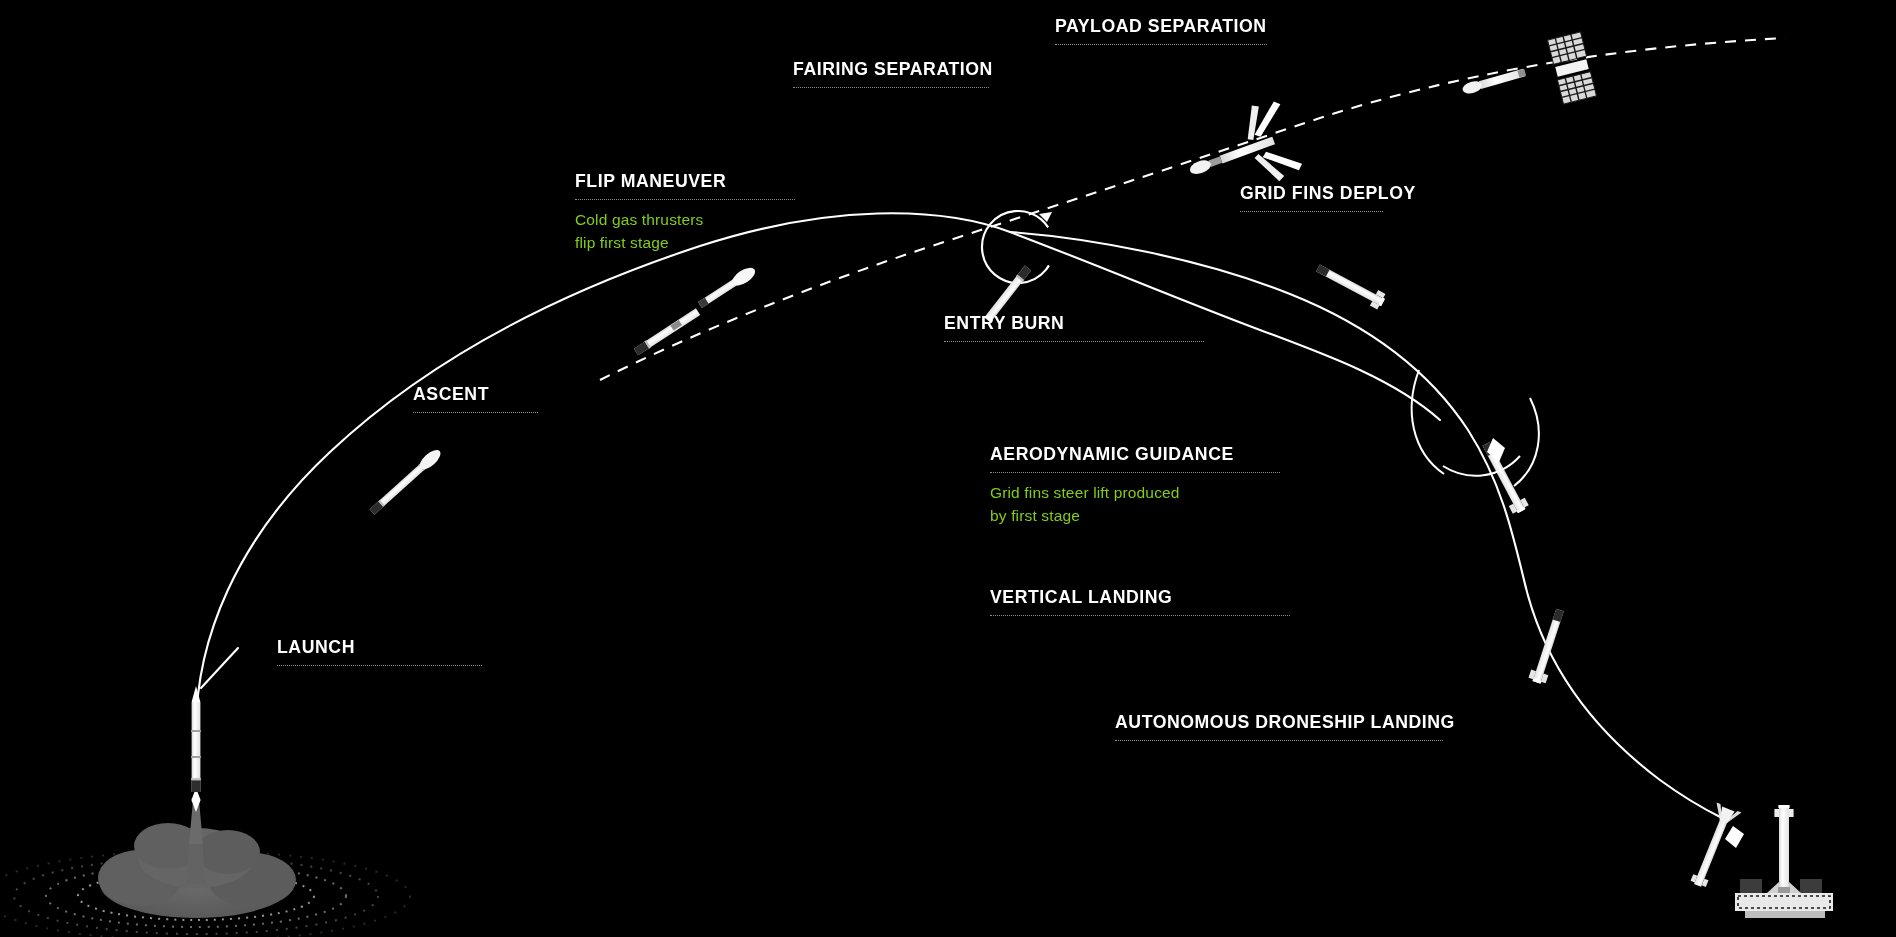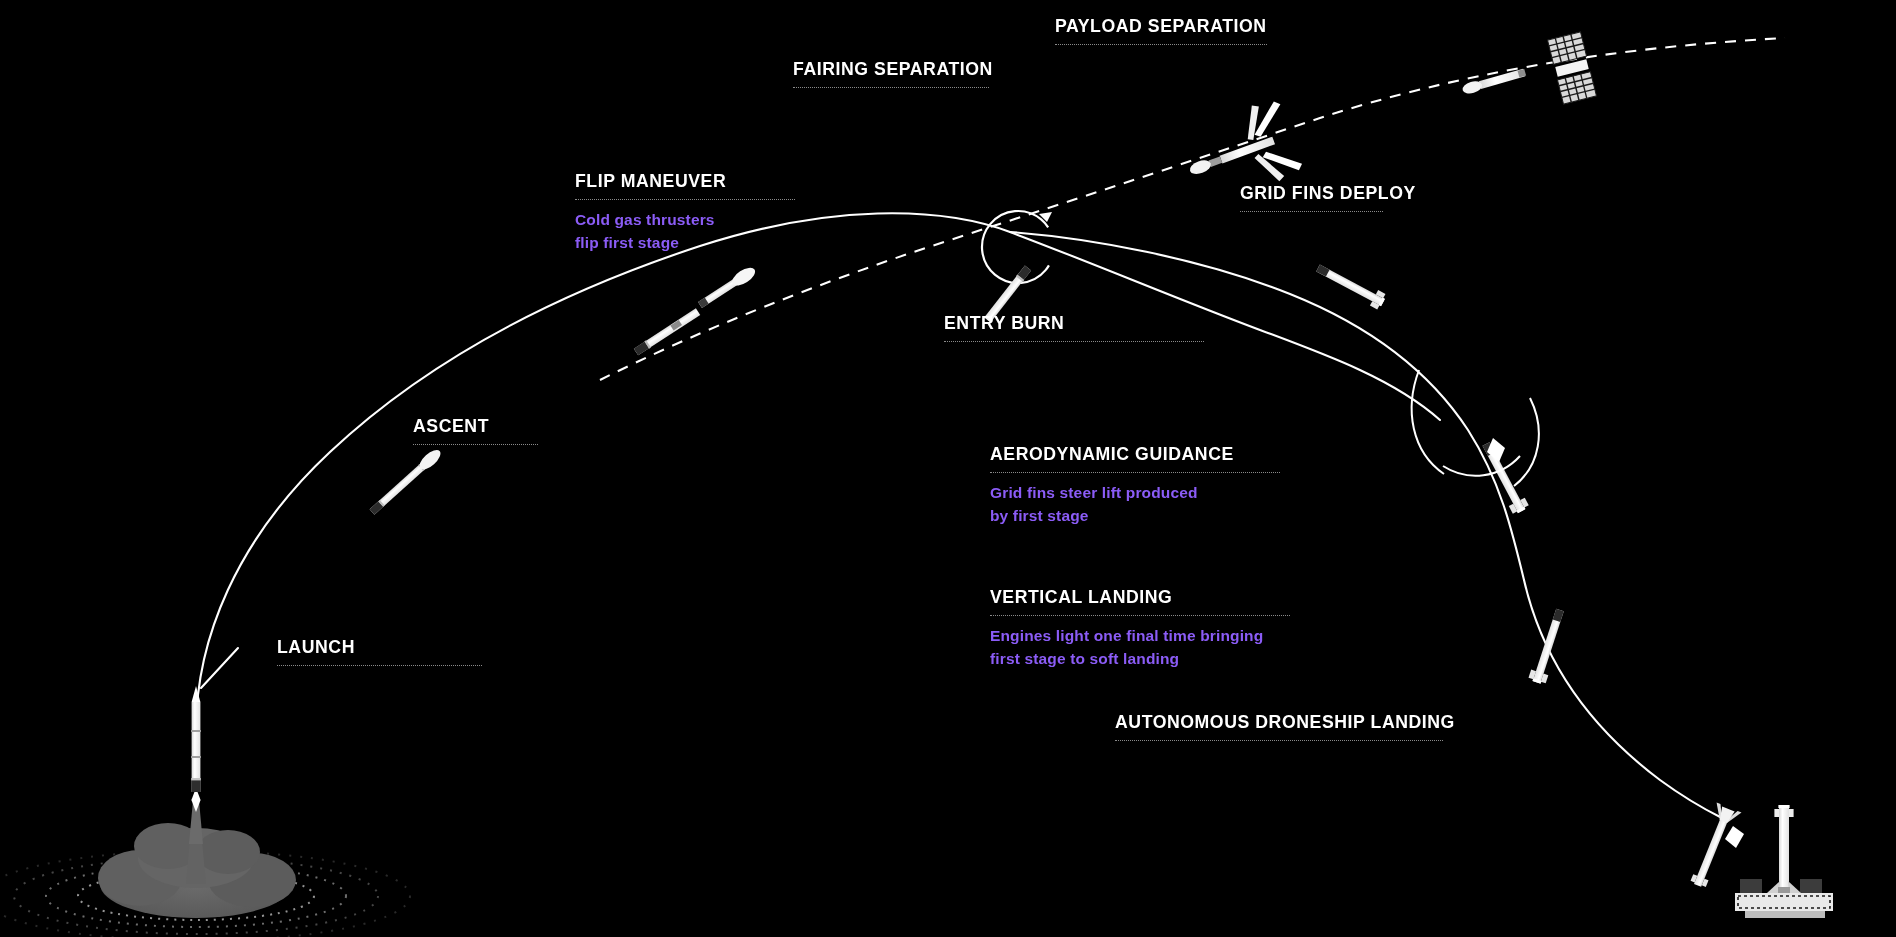--- a/index.html
+++ b/index.html
@@ -46,24 +46,24 @@
     transform-origin: left center;
   }
   .ann .rule {
     height: 0;
     border-top: 1px dotted #8a8a8a;
     margin-top: 7px;
     margin-bottom: 9px;
   }
   .ann-body {
     font-family: "Liberation Sans", sans-serif;
-    color: #8b5cf6;
+    color: #84cc16;
     font-size: 15.5px;
     line-height: 22.5px;
-    font-weight: bold;
+    font-weight: normal;
     letter-spacing: 0.15px;
   }
   .ann-body div { white-space: nowrap; }
   .ann.no-body .rule { margin-bottom: 0; }
 </style>
 </head>
 <body>
 
 <div id="stage">
 
@@ -279,21 +279,21 @@
         <rect x="-6" y="-6" width="12" height="6" fill="#9a9a9a"></rect>
       </g>
     </g>
   </svg>
 
   <div class="ann no-body" style="left:277px; top:636px;">
     <div class="ann-title">LAUNCH</div>
     <div class="rule" style="width:205px;"></div>
   </div>
 
-  <div class="ann no-body" style="left:413px; top:415px;">
+  <div class="ann no-body" style="left:413px; top:383px;">
     <div class="ann-title">ASCENT</div>
     <div class="rule" style="width:125px;"></div>
   </div>
 
 
   <div class="ann" style="left:575px; top:125px;margin-top:45px;">
     <div class="ann-title">FLIP MANEUVER</div>
     <div class="rule" style="width:220px;"></div>
     <div class="ann-body">
       <div>Cold gas thrusters</div>
@@ -326,24 +326,20 @@
     <div class="rule" style="width:290px;"></div>
     <div class="ann-body">
       <div>Grid fins steer lift produced</div>
       <div>by first stage</div>
     </div>
   </div>
 
   <div class="ann" style="left:990px; top:586px;">
     <div class="ann-title">VERTICAL LANDING</div>
     <div class="rule" style="width:300px;"></div>
-    <div class="ann-body">
-      <div>Engines light one final time bringing</div>
-      <div>first stage to soft landing</div>
-    </div>
   </div>
 
   <div class="ann no-body" style="left:1115px; top:711px;">
     <div class="ann-title">AUTONOMOUS DRONESHIP LANDING</div>
     <div class="rule" style="width:328px;"></div>
   </div>
 
 </div>
 
 </body></html>

